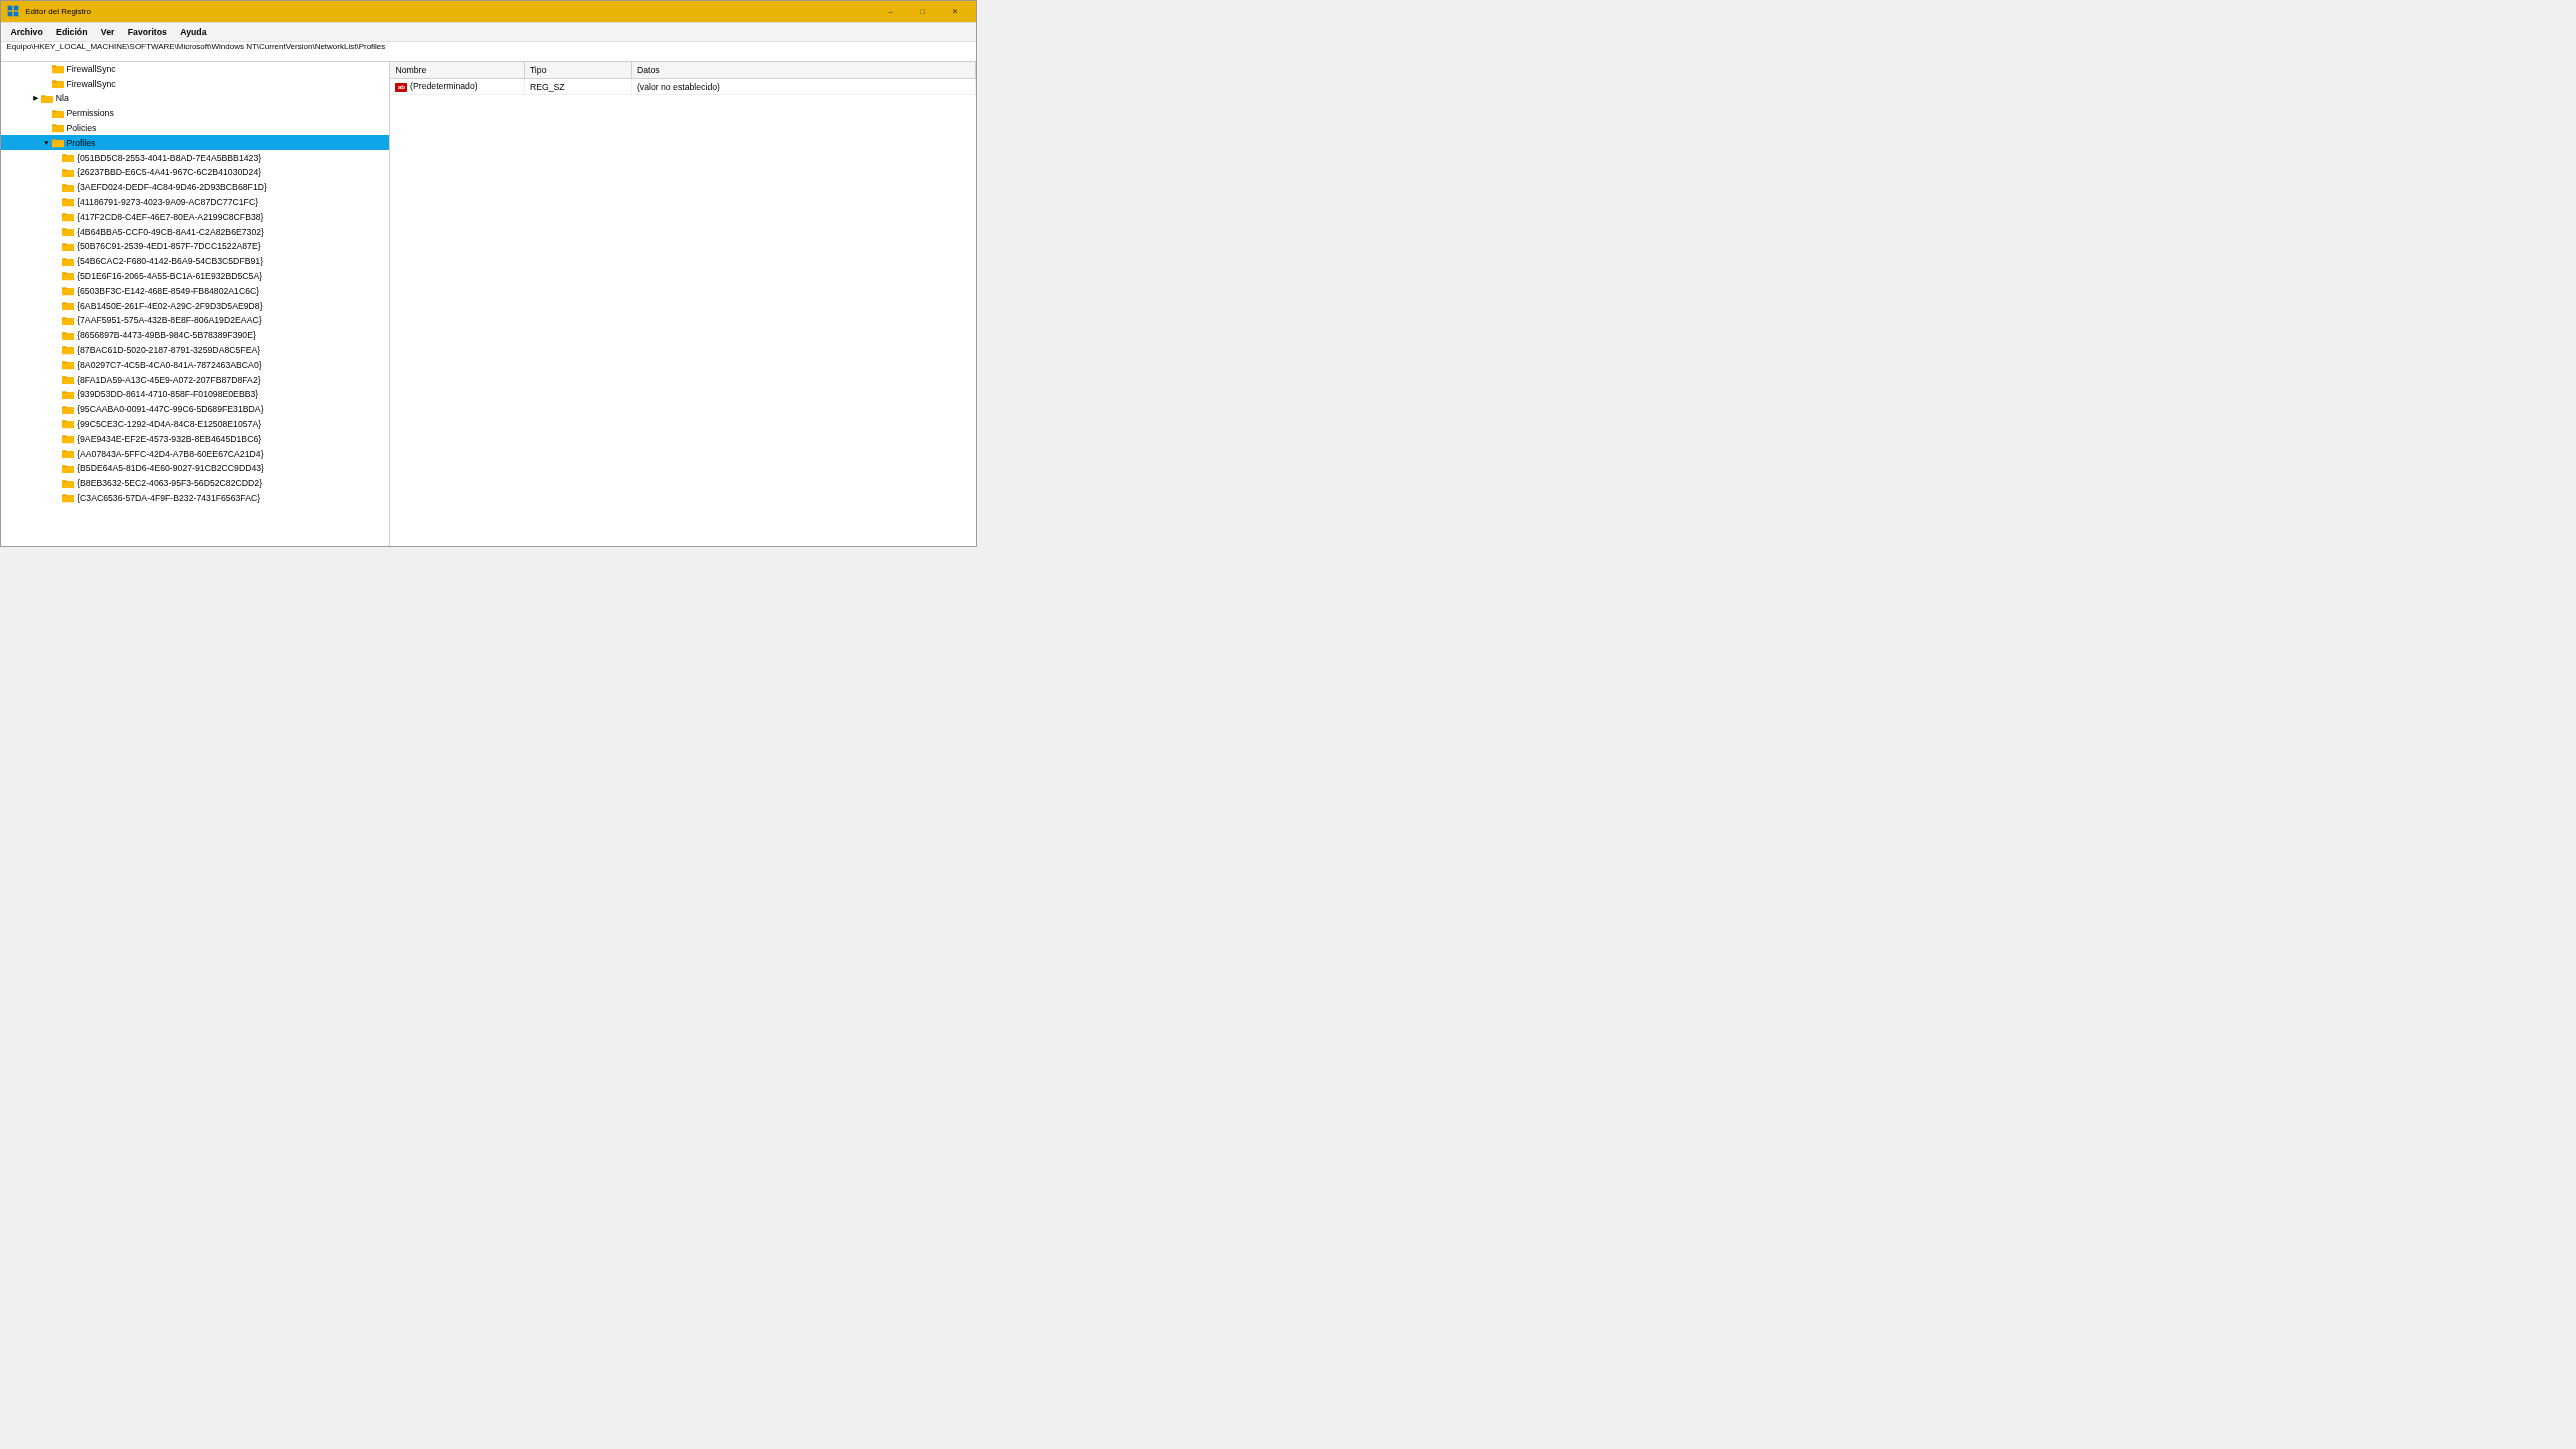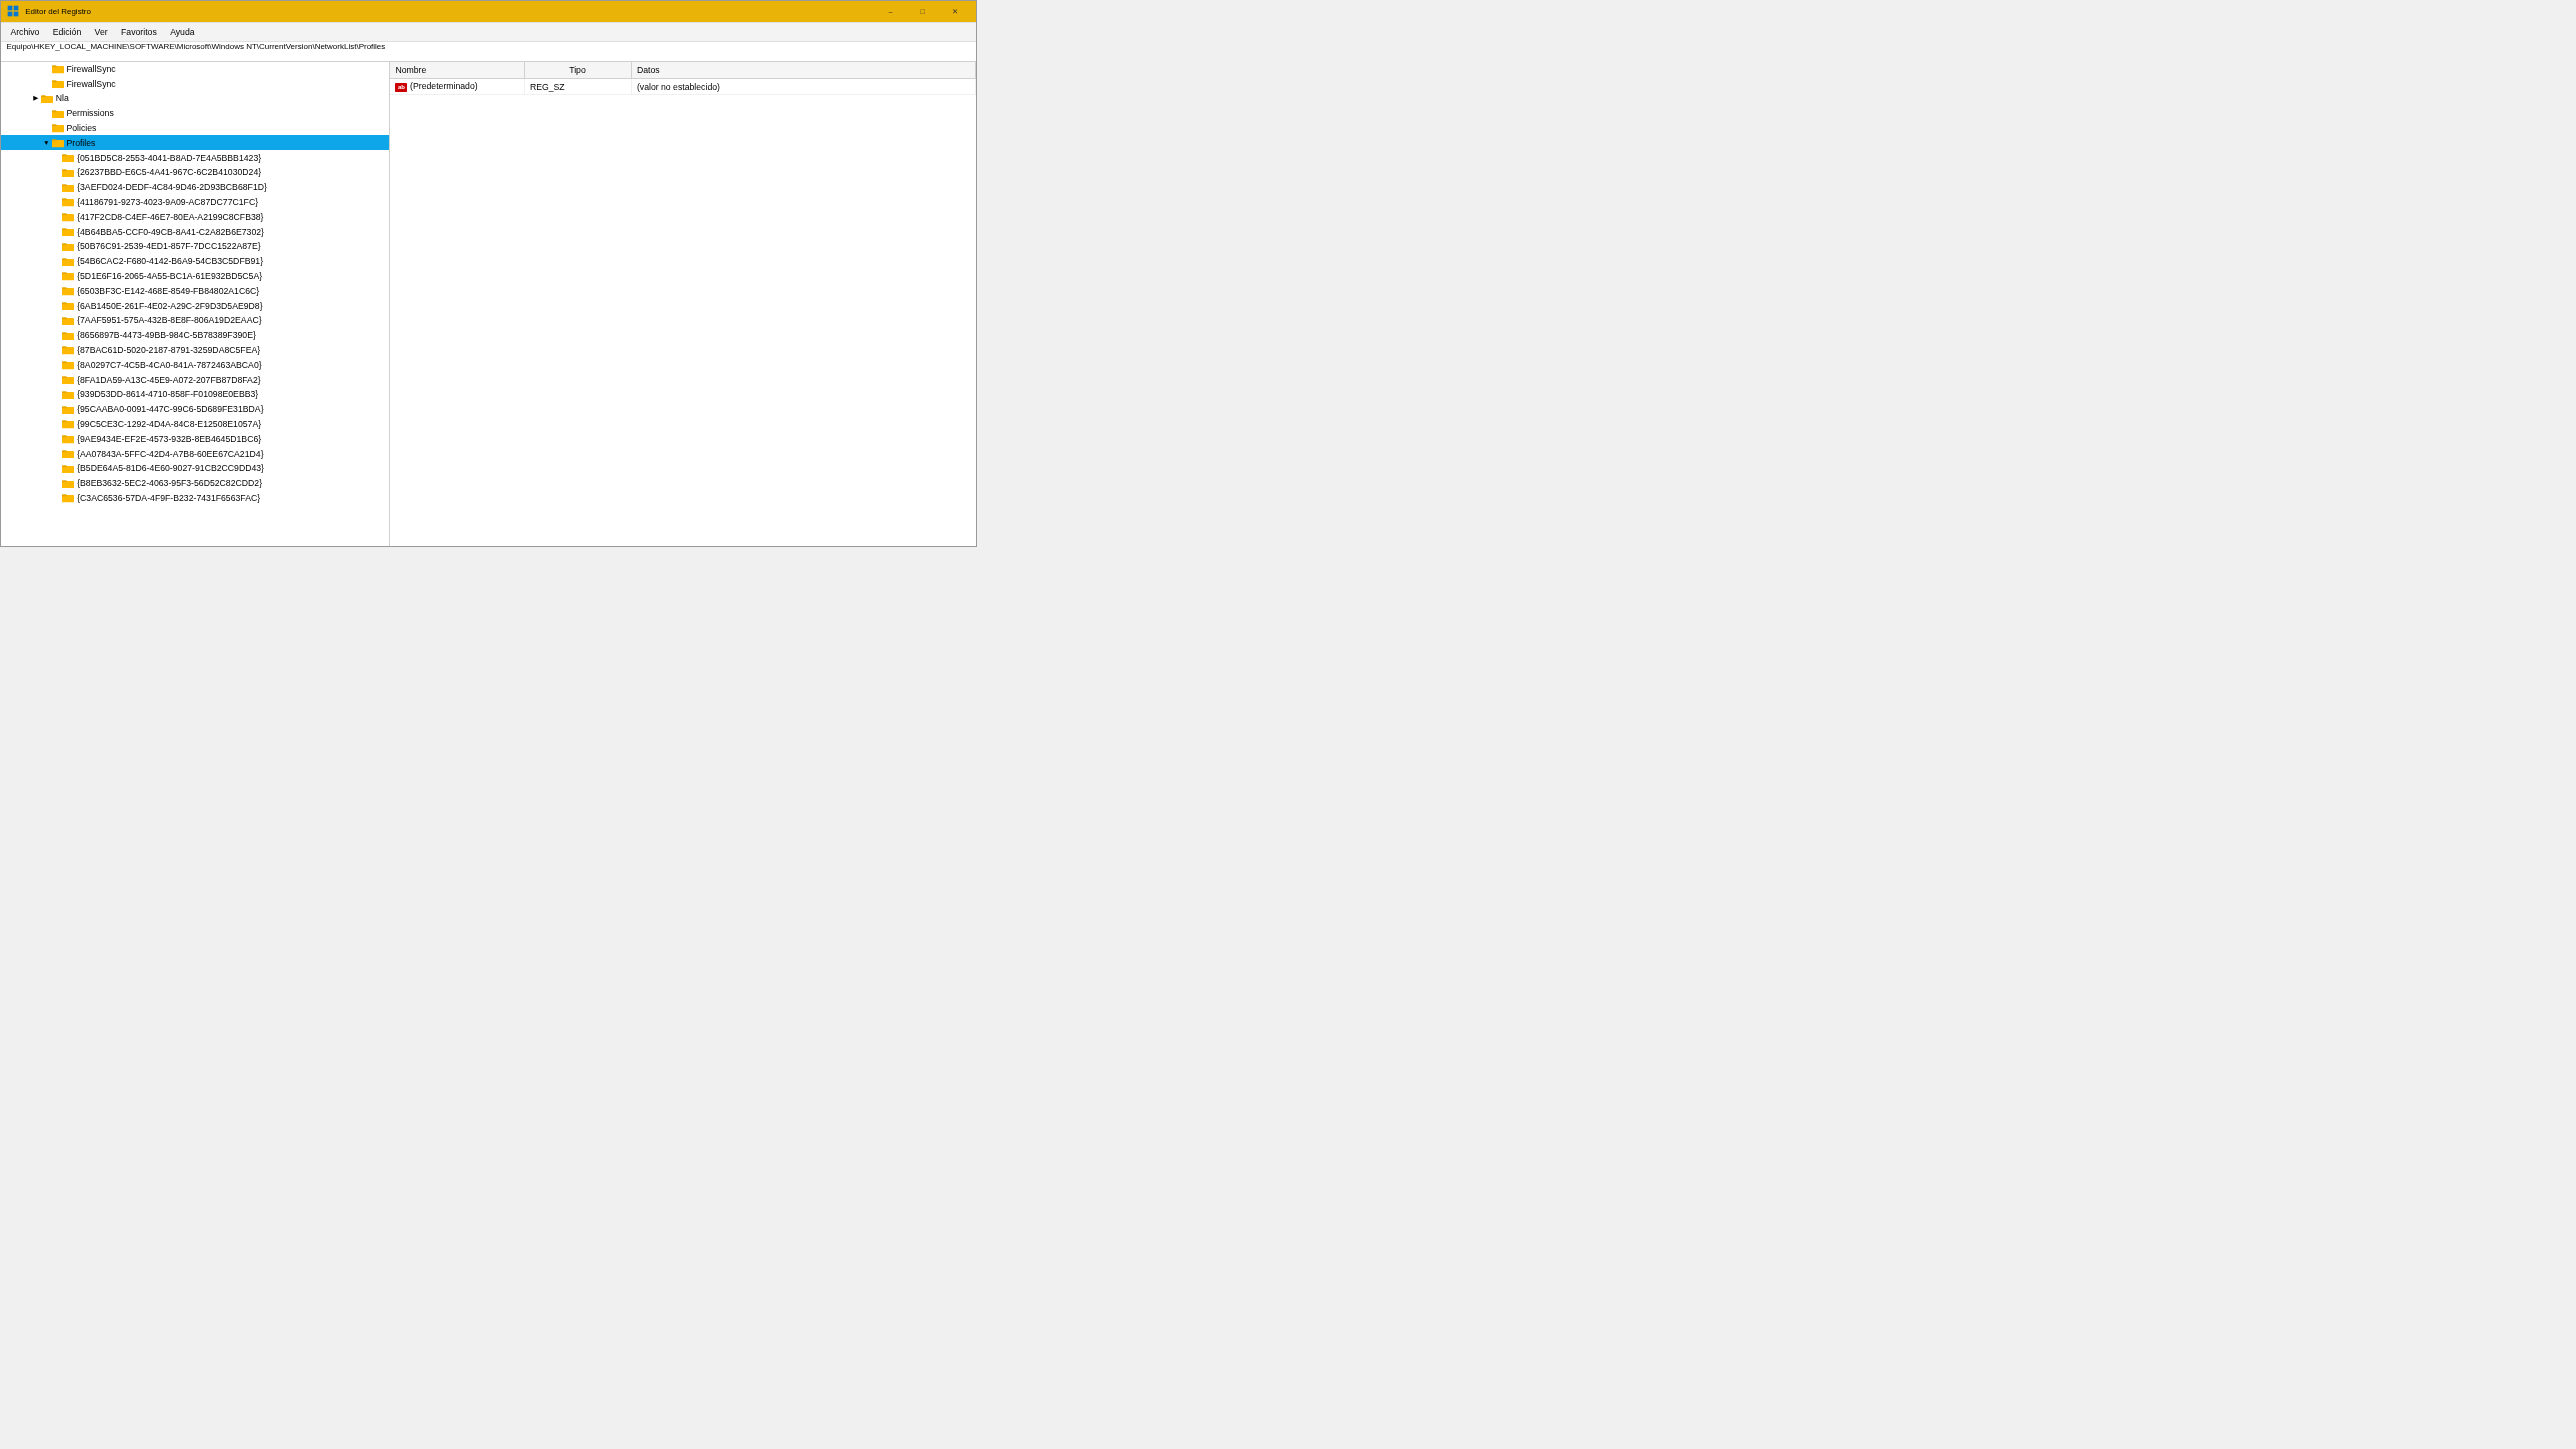--- a/index.html
+++ b/index.html
@@ -75,20 +75,21 @@
       padding: 0 2.7px;
       border-bottom: 0.7px solid #e0e0e0;
       flex-shrink: 0;
     }
 
     .menu-item {
       padding: 2.7px 6.7px;
       cursor: pointer;
       font-size: 8.7px;
       color: #000;
+      font-weight: bold;
     }
 
     
     .address-bar {
       background: #ffffff;
       height: 20px;
       display: flex;
       align-items: flex-start;
       padding: 0 5.4px;
       border-bottom: 0.7px solid #d0d0d0;
@@ -611,21 +612,21 @@
 
       </div>
     </div>
 
     <div class="right-pane">
       <div style="overflow: auto; height: 100%;">
         <table class="registry-table">
           <thead>
             <tr>
               <th style="width: 134px;">Nombre</th>
-              <th style="width: 107px; text-align: center;">Tipo</th>
+              <th style="width: 107px;">Tipo</th>
               <th>Datos</th>
             </tr>
           </thead>
           <tbody id="registry-tbody">
           <tr>
                 <td><span class="ab-icon">ab</span>(Predeterminado)</td>
                 <td>REG_SZ</td>
                 <td>(valor no establecido)</td>
               </tr>
             </tbody>

